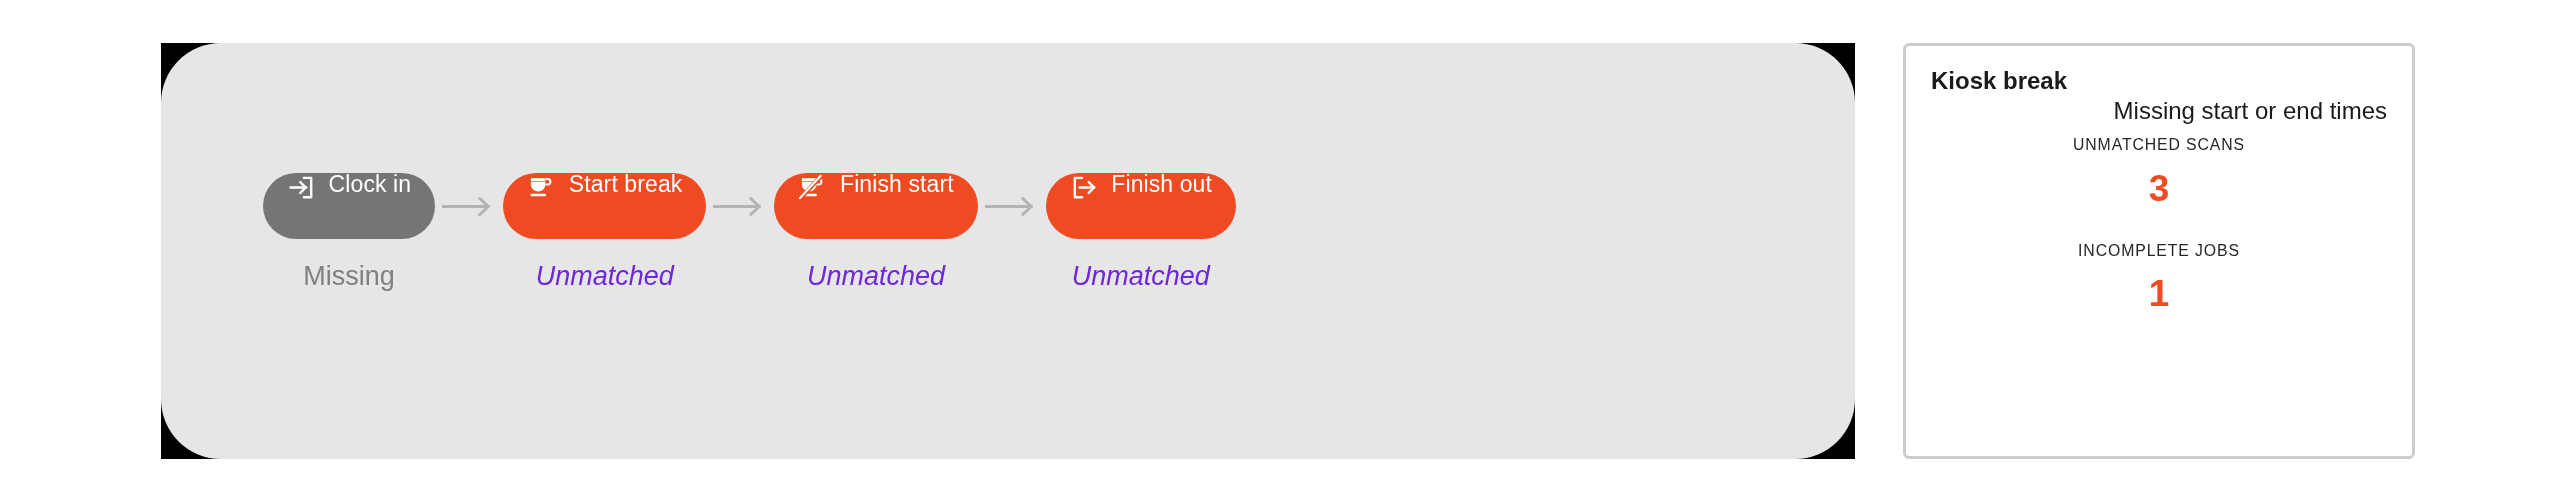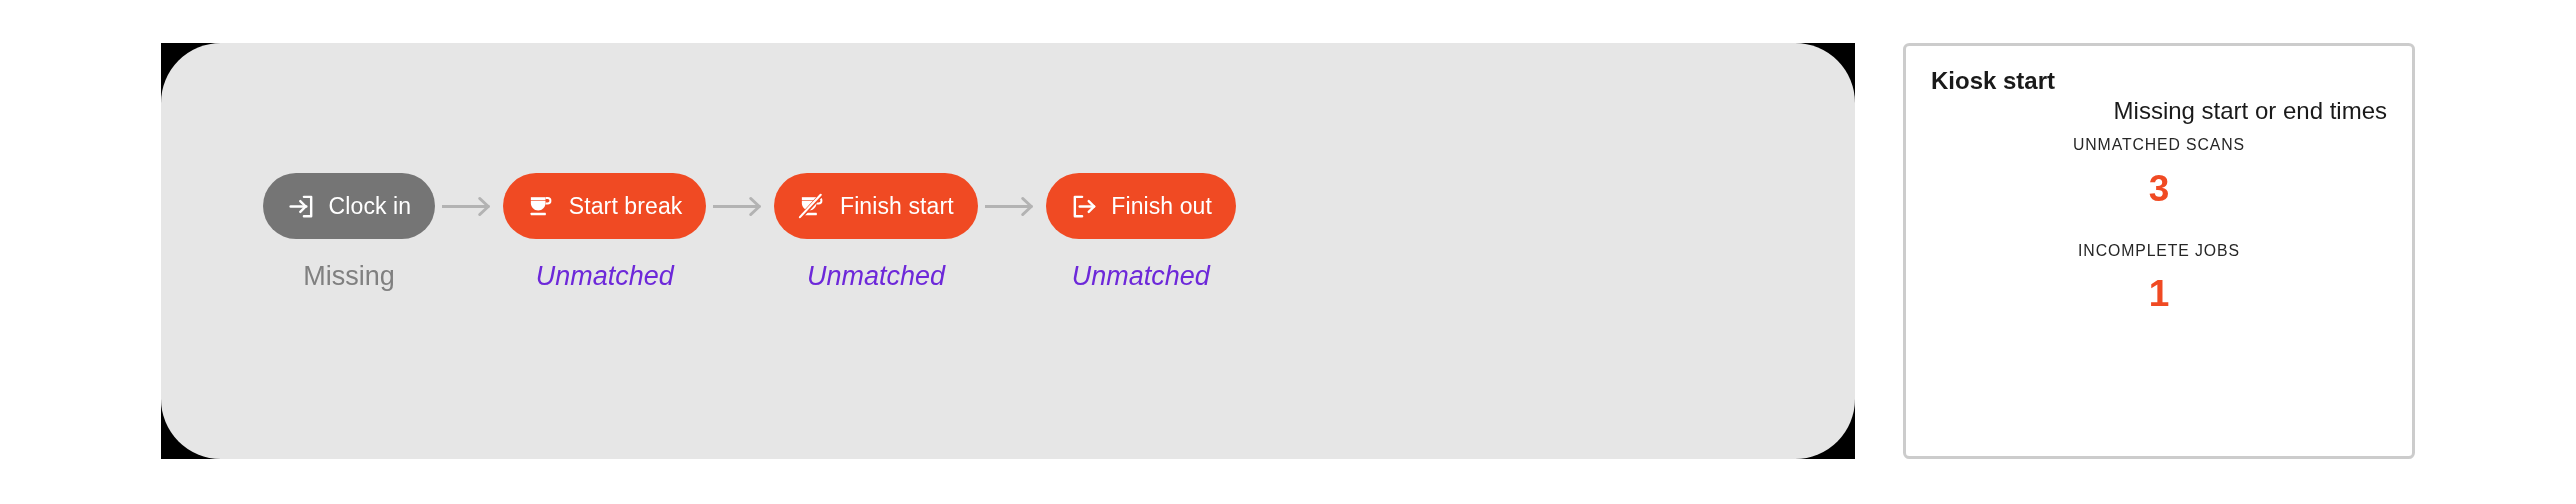--- a/index.html
+++ b/index.html
@@ -52,21 +52,21 @@
 
   .step {
     display: flex;
     flex-direction: column;
     align-items: center;
   }
 
   .pill {
     display: flex;
     flex-direction: row;
-    align-items: center;
+    align-items: flex-start;
     justify-content: center;
     height: 66px;
     border-radius: 33px;
     padding: 0 24px;
     box-sizing: border-box;
     gap: 12.6px;
     white-space: nowrap;
   }
   .pill.grey   { background: #757575; min-width: 151px; }
   .pill.orange { background: #f04a23; min-width: 154px; }
@@ -249,21 +249,21 @@
         </span>
         <span class="pill-label">Finish out</span>
       </div>
       <div class="status orange">Unmatched</div>
     </div>
 
   </div>
 </div>
 
 <div id="kiosk-card">
-  <div id="kiosk-title">Kiosk start</div>
+  <div id="kiosk-title">Kiosk break</div>
   <div id="kiosk-subtitle">Missing start or end times</div>
 
   <div class="metric" id="metric-0">
     <div class="metric-label">UNMATCHED SCANS</div>
     <div class="metric-value">3</div>
   </div>
 
   <div class="metric" id="metric-1">
     <div class="metric-label">INCOMPLETE JOBS</div>
     <div class="metric-value">1</div>

